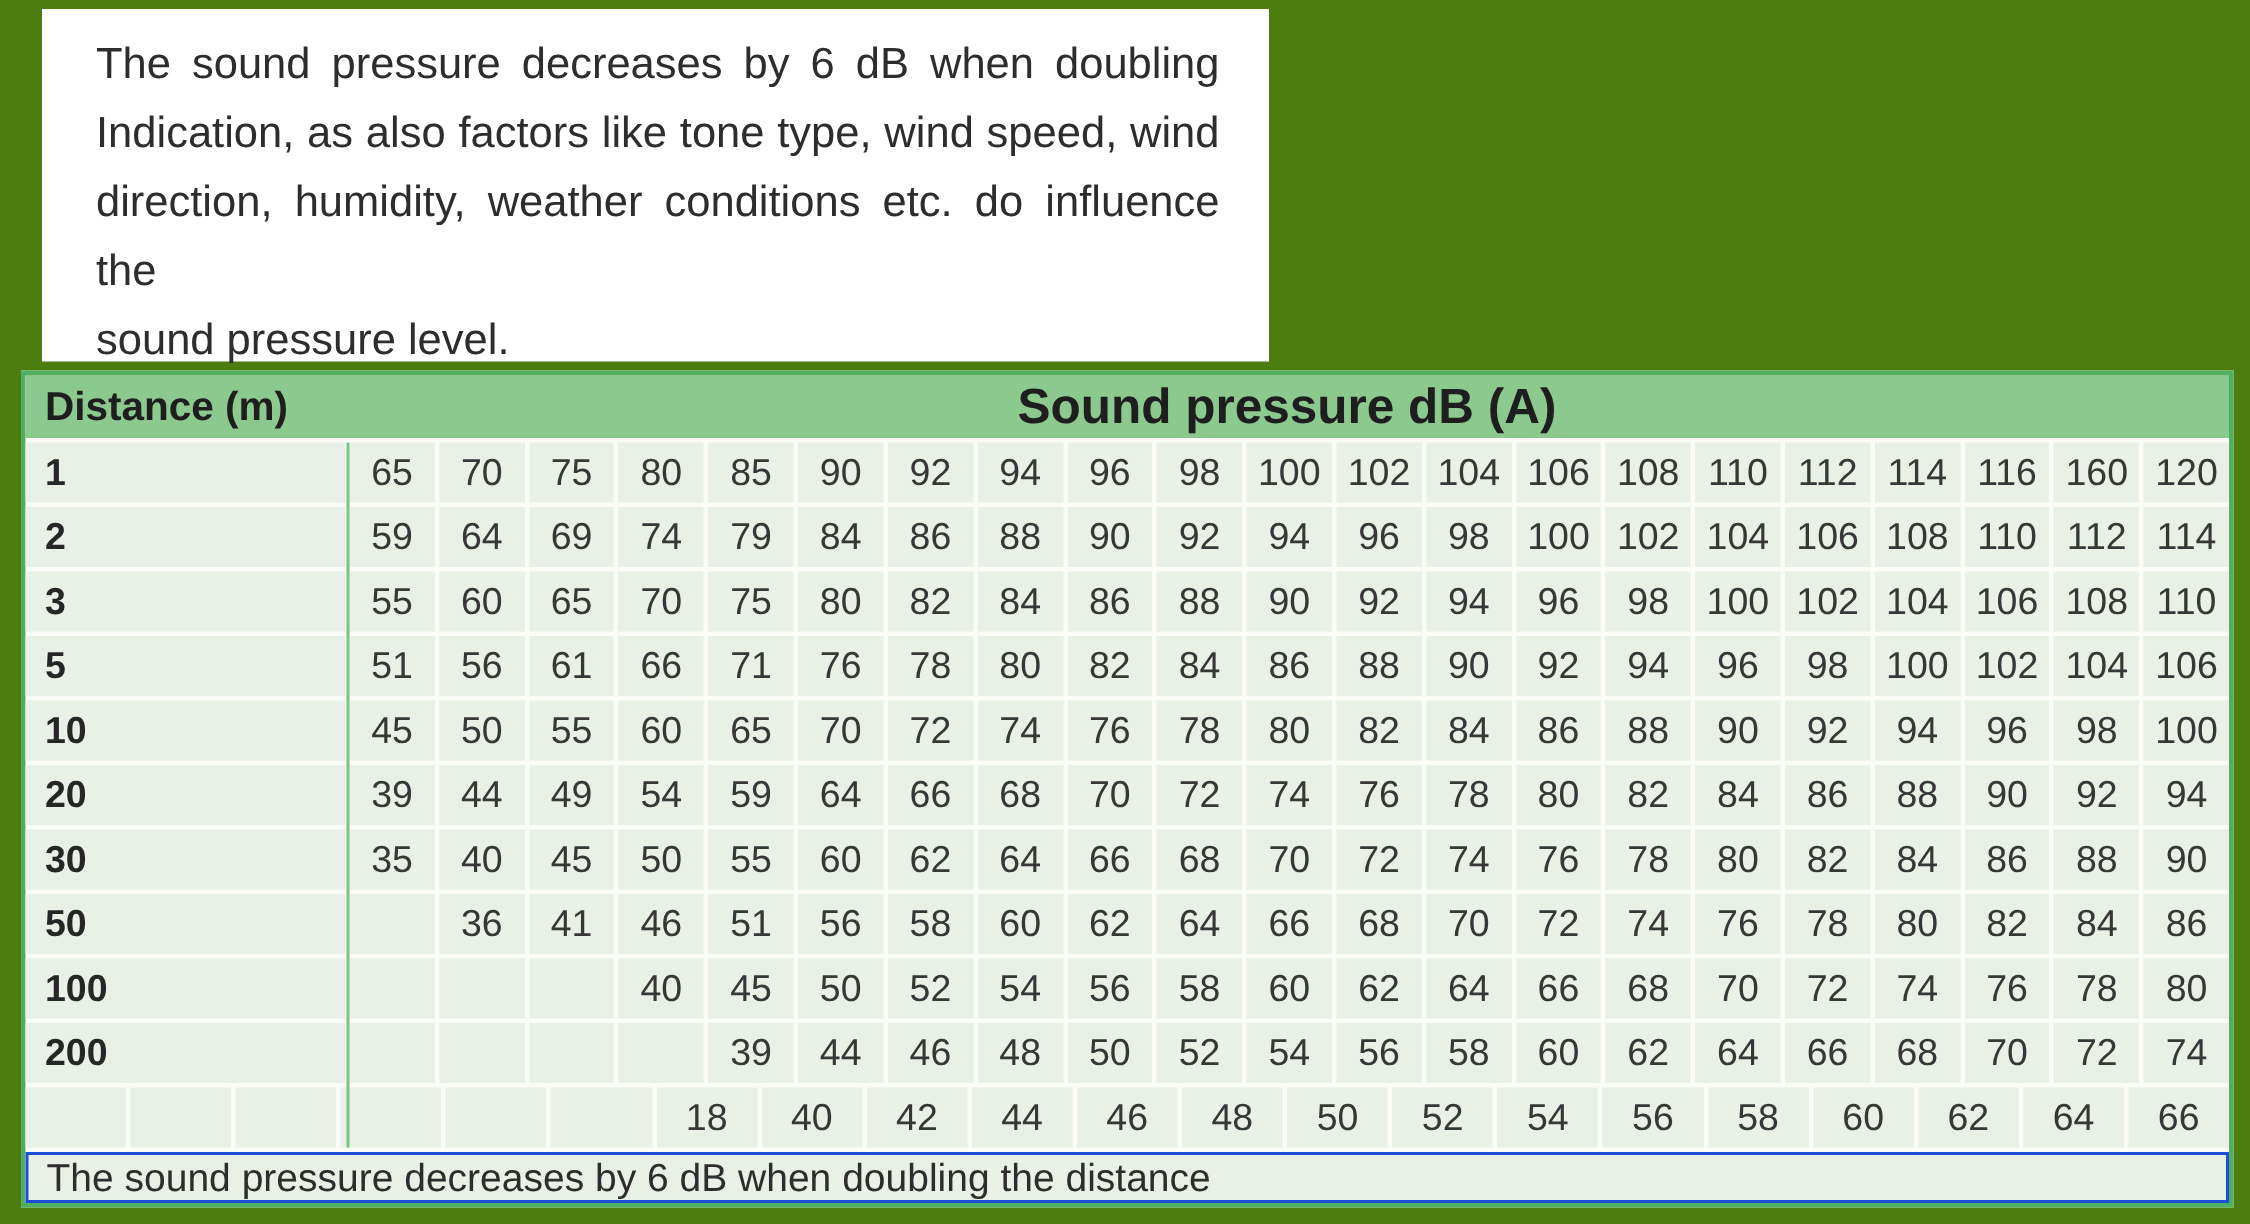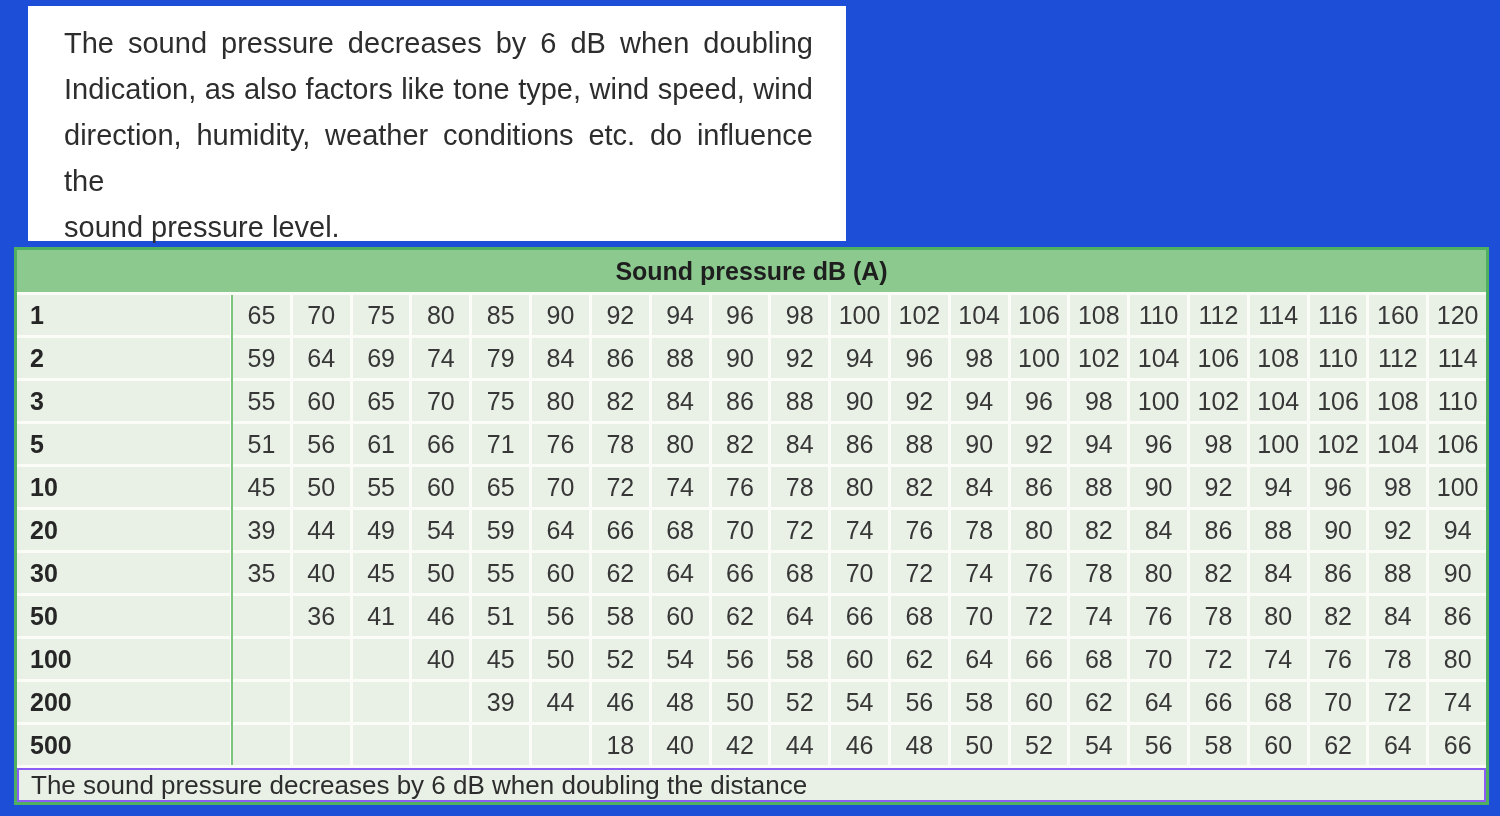--- a/index.html
+++ b/index.html
@@ -1,18 +1,18 @@
 <!DOCTYPE html>
 <html><head>
 <meta charset="utf-8">
 <style>
   html,body { margin:0; padding:0; }
   .page {
     position:relative; width:1500px; height:816px;
-    background:#1d4ed8; overflow:hidden;
+    background:#4d7c0f; overflow:hidden;
     font-family:"Liberation Sans", sans-serif;
   }
   .intro {
     position:absolute; left:28px; top:6px; width:818px; height:235px;
     background:#ffffff; box-sizing:border-box; padding:14px 33px 0 36px;
   }
   .intro-line {
     font-size:29px; line-height:46px; color:#2d2d2d;
     white-space:normal;
   }
@@ -22,21 +22,21 @@
     box-sizing:border-box; border:3px solid #50b062; background:#fbfbf7;
   }
   .thead {
     display:flex; height:42px; background:#8cc98e; align-items:center;
   }
   .th-distance {
     flex:0 0 213px; box-sizing:border-box; padding-left:13px;
     font-size:27px; font-weight:bold; color:#1e1e1e;
   }
   .th-sound {
-    flex:1; text-align:center; font-size:25px; font-weight:bold; color:#1e1e1e;
+    flex:1; text-align:center; font-size:33px; font-weight:bold; color:#1e1e1e;
   }
   .tbody {
     position:relative; margin-top:3px;
     display:flex; flex-direction:column; gap:3px;
   }
   .tr { display:flex; gap:3px; height:40px; }
   .td {
     background:#e9f0e6; display:flex; align-items:center; justify-content:center;
     font-size:25px; color:#373737;
   }
@@ -44,39 +44,40 @@
     flex:0 0 213px; box-sizing:border-box; padding-left:13px;
     justify-content:flex-start; font-weight:bold; color:#262626;
   }
   .td.value { flex:1; }
   .vline {
     position:absolute; left:214px; top:0; width:2px; height:100%;
     background:#7cc47e;
   }
   .tfoot {
     margin-top:3px; height:34px; box-sizing:border-box;
-    border:2px solid #8b5cf6; background:#e9f1e7;
+    border:2px solid #1d4ed8; background:#e9f1e7;
     display:flex; align-items:center; padding-left:12px;
     font-size:26px; color:#2d2d2d;
   }
 </style>
 </head>
 <body>
 
 <div class="page">
 
   <div class="intro">
     <div class="intro-line jl">The sound pressure decreases by 6 dB when doubling</div>
     <div class="intro-line jl">Indication, as also factors like tone type, wind speed, wind</div>
     <div class="intro-line jl">direction, humidity, weather conditions etc. do influence the</div>
     <div class="intro-line">sound pressure level.</div>
   </div>
 
   <div class="soundtable">
     <div class="thead">
+      <div class="th-distance">Distance (m)</div>
       <div class="th-sound">Sound pressure dB (A)</div>
     </div>
     <div class="tbody" id="tbody">
       <div class="vline"></div>
     <div class="tr">
           <div class="td distance">1</div>
           <div class="td value">65</div>
           <div class="td value">70</div>
           <div class="td value">75</div>
           <div class="td value">80</div>
@@ -308,21 +309,20 @@
           <div class="td value">60</div>
           <div class="td value">62</div>
           <div class="td value">64</div>
           <div class="td value">66</div>
           <div class="td value">68</div>
           <div class="td value">70</div>
           <div class="td value">72</div>
           <div class="td value">74</div>
         </div>
         <div class="tr">
-          <div class="td distance">500</div>
           <div class="td value"></div>
           <div class="td value"></div>
           <div class="td value"></div>
           <div class="td value"></div>
           <div class="td value"></div>
           <div class="td value"></div>
           <div class="td value">18</div>
           <div class="td value">40</div>
           <div class="td value">42</div>
           <div class="td value">44</div>

